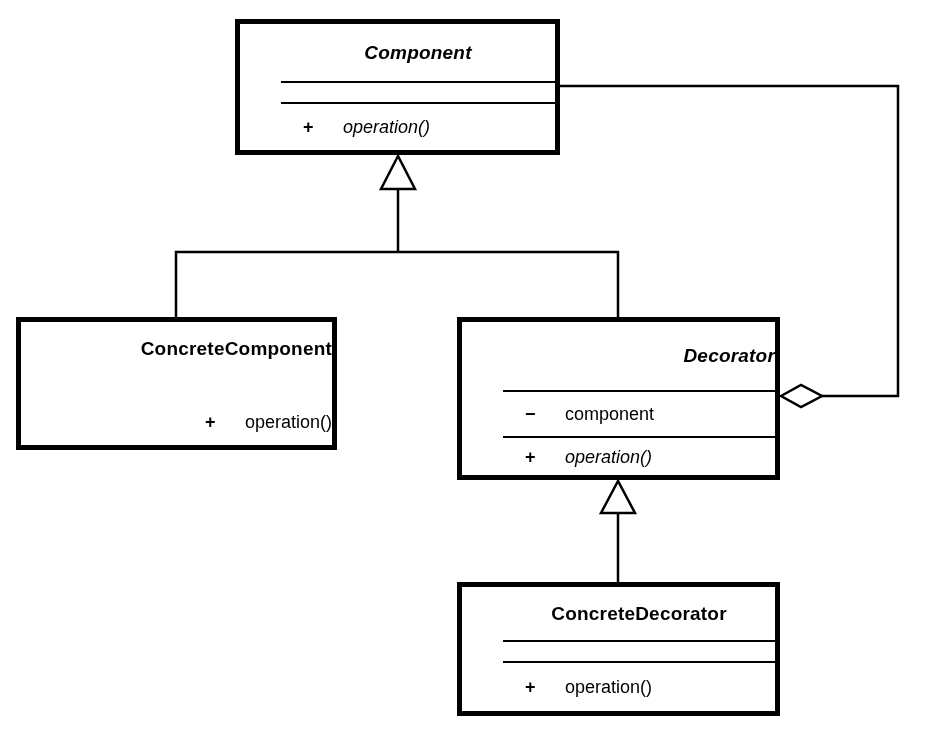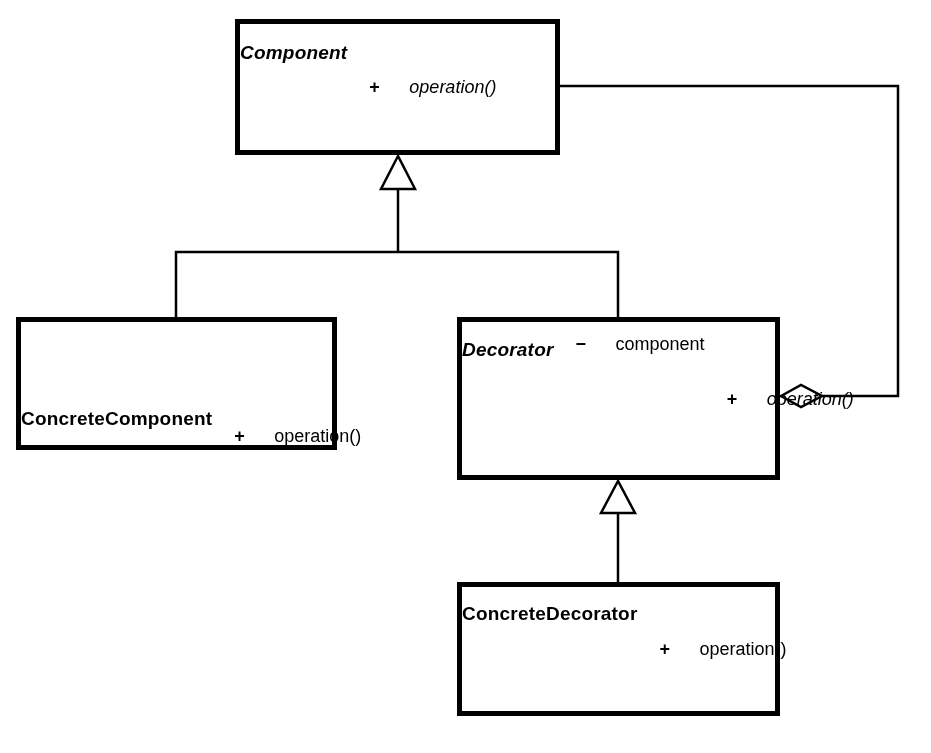--- a/index.html
+++ b/index.html
@@ -20,22 +20,23 @@
     left: 0;
     top: 0;
     z-index: 0;
   }
   .class-box {
     position: absolute;
     box-sizing: border-box;
     border: 5px solid #000000;
     background: #ffffff;
     display: flex;
-    flex-direction: row;
+    flex-direction: column;
     z-index: 1;
+    padding-left: 41px;
   }
   .compartment {
     display: flex;
     flex-direction: column;
     justify-content: center;
   }
   .divider {
     height: 0;
     border-top: 2px solid #000000;
     flex: none;
@@ -75,21 +76,21 @@
   #box-component        .c-title { height: 57px; }
   #box-component        .c-attrs { height: 19px; }
   #box-component        .c-ops   { flex: 1; }
 
   #box-concrete-component { left: 16px; top: 317px; width: 321px; height: 133px; align-items: flex-end; }
   #box-concrete-component .c-title { height: 53px; }
   #box-concrete-component .c-attrs { height: 19px; }
   #box-concrete-component .c-ops   { flex: 1; }
 
   #box-decorator        { left: 457px; top: 317px; width: 323px; height: 163px; }
-  #box-decorator        .c-title { height: 55px; }
+  #box-decorator        .c-title { height: 68px; align-items: flex-end; }
   #box-decorator        .c-attrs { height: 44px; }
   #box-decorator        .c-ops   { flex: 1; }
 
   #box-concrete-decorator { left: 457px; top: 582px; width: 323px; height: 134px; }
   #box-concrete-decorator .c-title { height: 53px; }
   #box-concrete-decorator .c-attrs { height: 19px; }
   #box-concrete-decorator .c-ops   { flex: 1; }
 </style>
 </head>
 <body>

